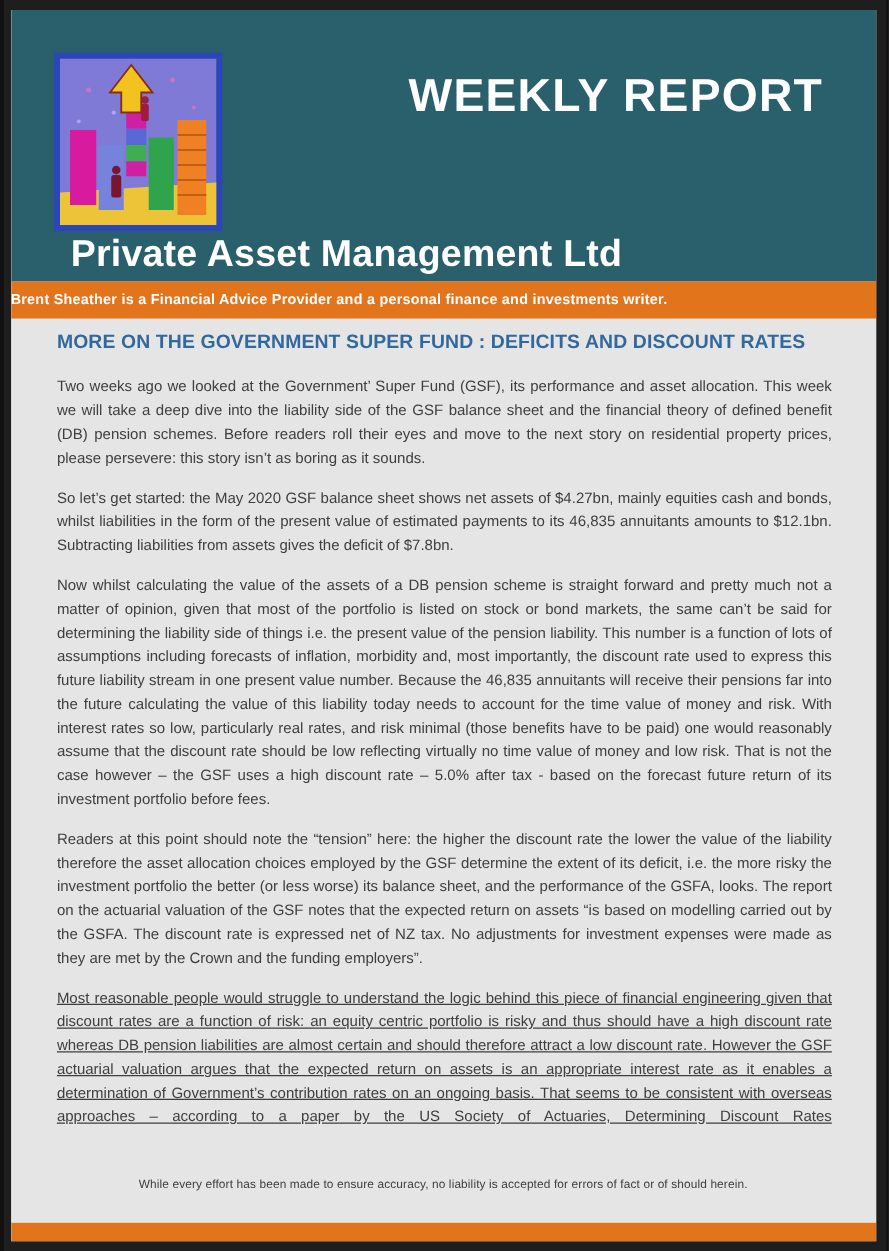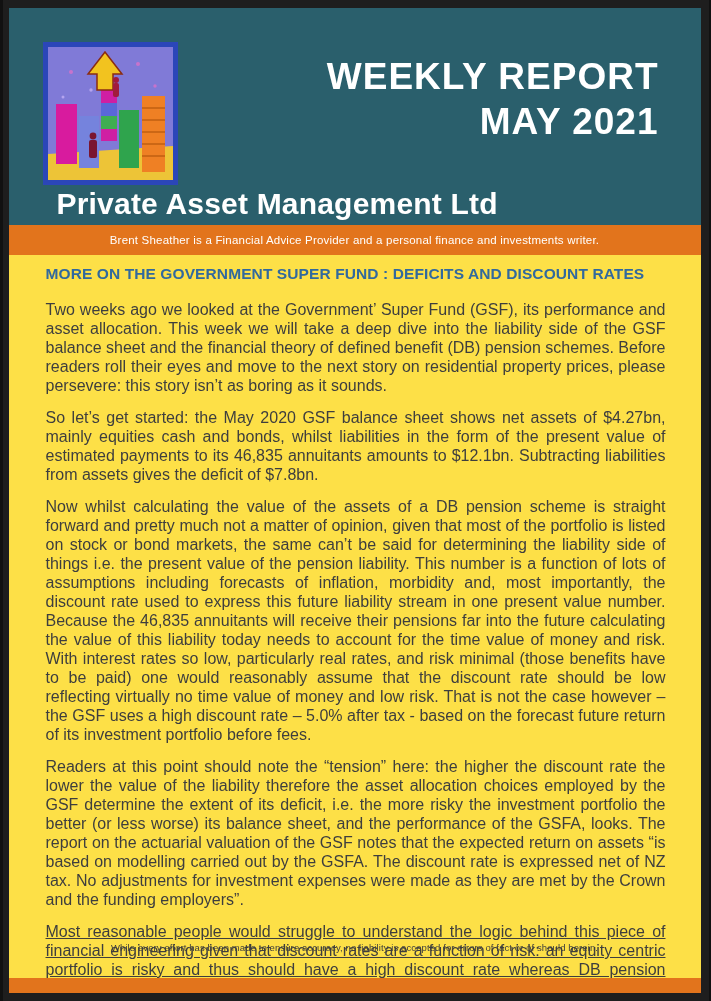--- a/index.html
+++ b/index.html
@@ -39,44 +39,44 @@
   .company {
     position: absolute; left: 48px; bottom: 4px;
     color: #ffffff; font-weight: bold; font-size: 30px;
     letter-spacing: 0.2px; white-space: nowrap;
   }
 
   
   .banner {
     height: 30px; flex: 0 0 30px;
     background: var(--banner-orange, #e2741c);
-    color: #ffffff; font-weight: normal; font-size: 11.5px;
-    line-height: 30px; text-align: center;
+    color: #ffffff; font-weight: bold; font-size: 11.5px;
+    line-height: 30px; 
     letter-spacing: 0.2px;
   }
 
   
   .article {
     position: relative;
     flex: 1 1 auto;
-    background: #fde047;
+    background: #e5e5e5;
     padding: 9px 35px 0 37px;
     overflow: hidden;
   }
   .article h1 {
     color: var(--heading-blue, #31699e);
     font-size: 15.5px; line-height: 19px;
     font-weight: bold;
     max-width: 600px;
     margin: 0 0 17px 0;
     letter-spacing: 0.1px;
   }
   .article p {
     color: var(--body-text, #3e3e3e);
-    font-size: 16px; line-height: 19px;
+    font-size: 12px; line-height: 19px;
     text-align: justify;
     margin: 0 0 13px 0;
   }
   .article p.continues { text-align-last: justify; margin-bottom: 12px; text-decoration: underline; }
 
   .disclaimer {
     position: absolute; left: 0; right: 0; bottom: 25px;
     text-align: center;
     font-size: 9.5px; color: #3d3d3d; letter-spacing: 0.1px;
   }
@@ -127,21 +127,20 @@
           <polygon points="62,10 45,32 54,32 54,48 70,48 70,32 79,32" fill="#f2c31f" stroke="#8a2c12" stroke-width="1.5"></polygon>
 
           <circle cx="73" cy="38" r="3" fill="#a11b3c"></circle>
           <rect x="70" y="41" width="6" height="14" fill="#a11b3c" rx="2"></rect>
           <circle cx="50" cy="94" r="3.4" fill="#7a1530"></circle>
           <rect x="46" y="98" width="8" height="18" fill="#7a1530" rx="2"></rect>
         </svg>
       </span>
       <div class="mast-title">
         <div>WEEKLY REPORT</div>
-        <div>MAY 2021</div>
       </div>
       <div class="company">Private Asset Management Ltd</div>
     </header>
 
     <div class="banner">
       <span>Brent Sheather is a Financial Advice Provider and a personal finance and investments writer.</span>
     </div>
 
     <main class="article">
       <h1>MORE ON THE GOVERNMENT SUPER FUND : DEFICITS AND DISCOUNT RATES</h1>

